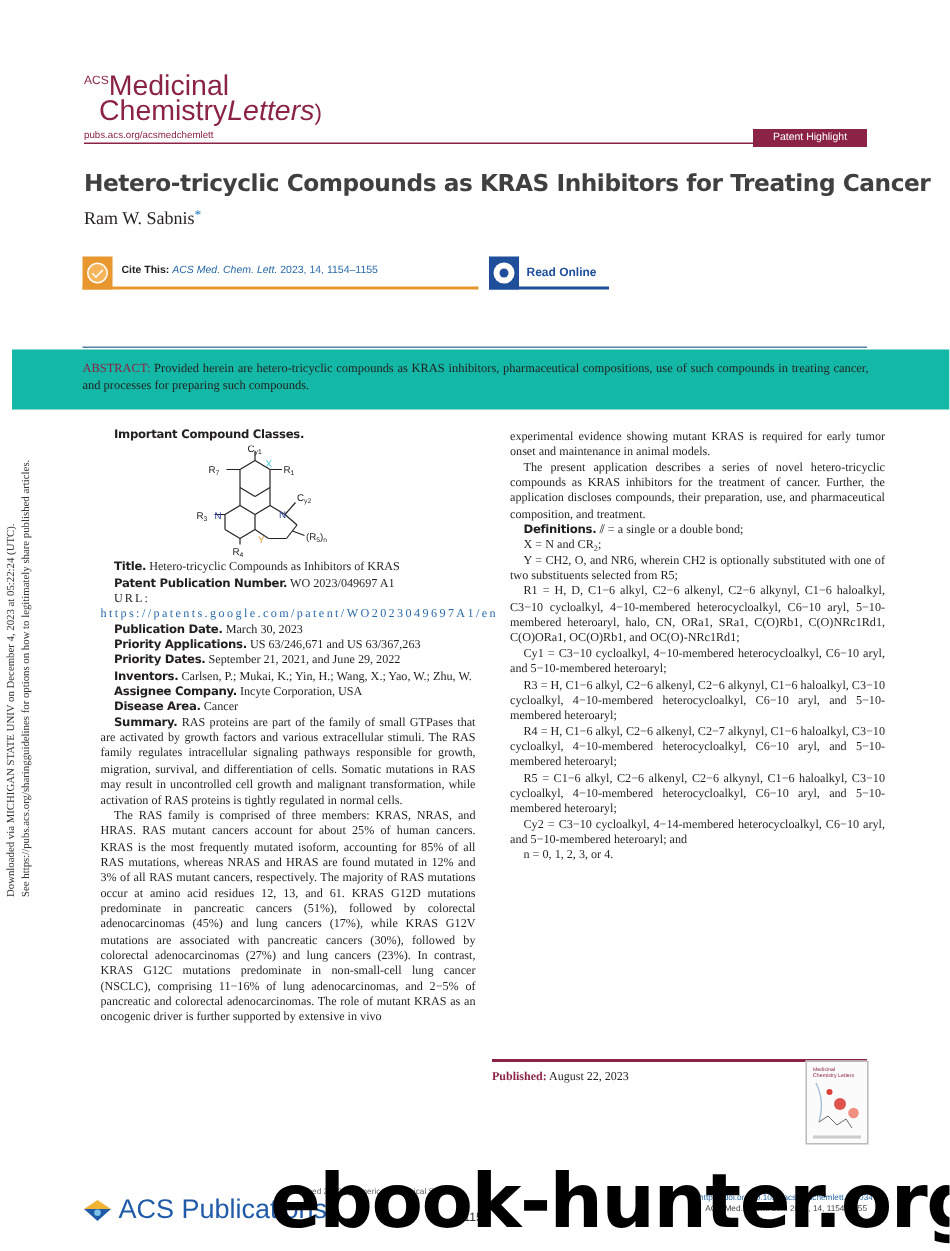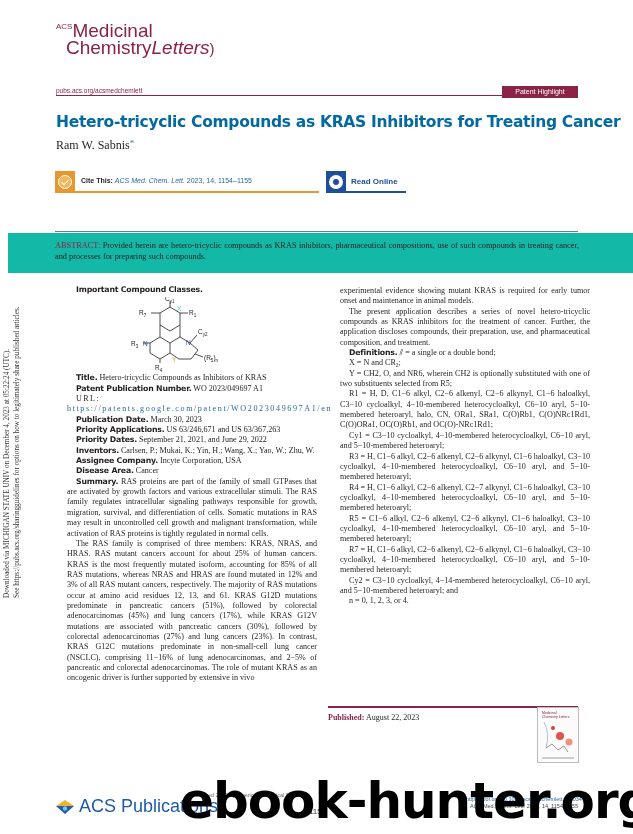--- a/index.html
+++ b/index.html
@@ -11,31 +11,31 @@
     }
     .side-note .rot {
       position: absolute; left: 0; top: 0;
       transform-origin: left top;
       transform: translate(0, 360px) rotate(-90deg);
       width: 360px;
       font-size: 7.2px; line-height: 10px; color: #333;
       white-space: nowrap;
     }
 
-    .journal-logo { position: absolute; left: 56px; top: 21px; color: #8b2346; line-height: 1; }
+    .journal-logo { position: absolute; left: 56px; top: 48px; color: #8b2346; line-height: 1; }
     .journal-logo .acs { font-family: "Liberation Sans", sans-serif; font-size: 8px; vertical-align: top; position: relative; top: 2px; }
     .journal-logo .l1 { font-family: "Liberation Sans", sans-serif; font-size: 19px; }
     .journal-logo .l2 { font-family: "Liberation Sans", sans-serif; font-size: 19px; padding-left: 10px; display: block; margin-top: -2px; }
     .journal-logo .l2 i { font-weight: normal; font-style: italic; color: #8b2346; }
 
     .header-bar { position: absolute; left: 56px; top: 86px; width: 522px; height: 10px; border-bottom: 1px solid #8b2346; }
     .header-url { position: absolute; left: 56px; top: 87px; font-family: "Liberation Sans", sans-serif; font-size: 6.5px; color: #8b2346; }
     .badge { position: absolute; left: 502px; top: 86px; width: 76px; height: 12px; background: #8b2346; color: #fff; font-family: "Liberation Sans", sans-serif; font-size: 7px; text-align: center; line-height: 12px; }
 
-    .title { position: absolute; left: 56px; top: 113px; font-family: "DejaVu Sans", sans-serif; font-size: 15.5px; font-weight: bold; color: #0369a1; letter-spacing: -0.3px; white-space: nowrap; }
+    .title { position: absolute; left: 56px; top: 113px; font-family: "DejaVu Sans", sans-serif; font-size: 15.5px; font-weight: bold; color: #404040; letter-spacing: -0.3px; white-space: nowrap; }
     .author { position: absolute; left: 56px; top: 138px; font-size: 12px; }
     .author .star { color: #2a7bbf; font-size: 9px; vertical-align: top; }
 
     .cite-box { position: absolute; left: 55px; top: 171px; width: 264px; height: 22px; border-bottom: 2px solid #e8962e; }
     .cite-icon { position: absolute; left: 0; top: 0; width: 20px; height: 22px; background: #e8962e; }
     .cite-icon .circ { position: absolute; left: 3px; top: 4px; width: 14px; height: 14px; border-radius: 50%; background: #f6b55a; border: 1.5px solid #fff; }
     .cite-icon .circ::after { content: ""; position: absolute; left: 3.5px; top: 1.5px; width: 3px; height: 6px; border-right: 1.5px solid #fff; border-bottom: 1.5px solid #fff; transform: rotate(45deg); }
     .cite-text { position: absolute; left: 26px; top: 6px; font-family: "Liberation Sans", sans-serif; font-size: 7px; white-space: nowrap; }
     .cite-text b { color: #231f20; }
     .cite-text span { color: #2a6aa8; }
@@ -218,21 +218,20 @@
   <div>experimental evidence showing mutant KRAS is required for early tumor onset and maintenance in animal models.</div>
   <div class="indent">The present application describes a series of novel hetero-tricyclic compounds as KRAS inhibitors for the treatment of cancer. Further, the application discloses compounds, their preparation, use, and pharmaceutical composition, and treatment.</div>
   <div class="indent"><span class="sans-b">Definitions.</span><span> ⫽ = a single or a double bond;</span></div>
   <div class="indent"><span>X = N and CR</span><sub>2</sub><span>;</span></div>
   <div class="indent">Y = CH2, O, and NR6, wherein CH2 is optionally substituted with one of two substituents selected from R5;</div>
   <div class="indent">R1 = H, D, C1−6 alkyl, C2−6 alkenyl, C2−6 alkynyl, C1−6 haloalkyl, C3−10 cycloalkyl, 4−10-membered heterocycloalkyl, C6−10 aryl, 5−10-membered heteroaryl, halo, CN, ORa1, SRa1, C(O)Rb1, C(O)NRc1Rd1, C(O)ORa1, OC(O)Rb1, and OC(O)-NRc1Rd1;</div>
   <div class="indent">Cy1 = C3−10 cycloalkyl, 4−10-membered heterocycloalkyl, C6−10 aryl, and 5−10-membered heteroaryl;</div>
   <div class="indent">R3 = H, C1−6 alkyl, C2−6 alkenyl, C2−6 alkynyl, C1−6 haloalkyl, C3−10 cycloalkyl, 4−10-membered heterocycloalkyl, C6−10 aryl, and 5−10-membered heteroaryl;</div>
   <div class="indent">R4 = H, C1−6 alkyl, C2−6 alkenyl, C2−7 alkynyl, C1−6 haloalkyl, C3−10 cycloalkyl, 4−10-membered heterocycloalkyl, C6−10 aryl, and 5−10-membered heteroaryl;</div>
   <div class="indent">R5 = C1−6 alkyl, C2−6 alkenyl, C2−6 alkynyl, C1−6 haloalkyl, C3−10 cycloalkyl, 4−10-membered heterocycloalkyl, C6−10 aryl, and 5−10-membered heteroaryl;</div>
-  <div class="indent">R7 = H, C1−6 alkyl, C2−6 alkenyl, C2−6 alkynyl, C1−6 haloalkyl, C3−10 cycloalkyl, 4−10-membered heterocycloalkyl, C6−10 aryl, and 5−10-membered heteroaryl;</div>
   <div class="indent">Cy2 = C3−10 cycloalkyl, 4−14-membered heterocycloalkyl, C6−10 aryl, and 5−10-membered heteroaryl; and</div>
   <div class="indent">n = 0, 1, 2, 3, or 4.</div>
 </div>
 
 <div class="pub-divider"></div>
 <div class="published"><b>Published:</b><span> August 22, 2023</span></div>
 
 <div class="cover">
   <svg width="40" height="54" viewBox="0 0 40 54">
     <rect x="0" y="0" width="40" height="54" fill="#fbfbfb"></rect>

